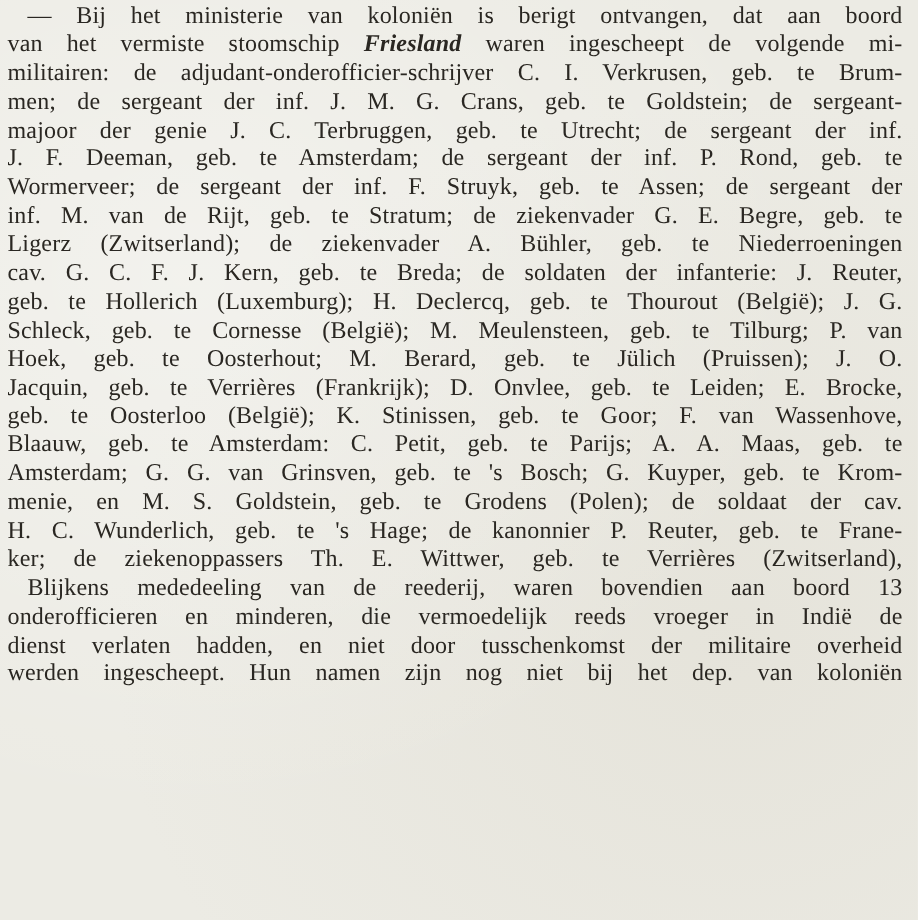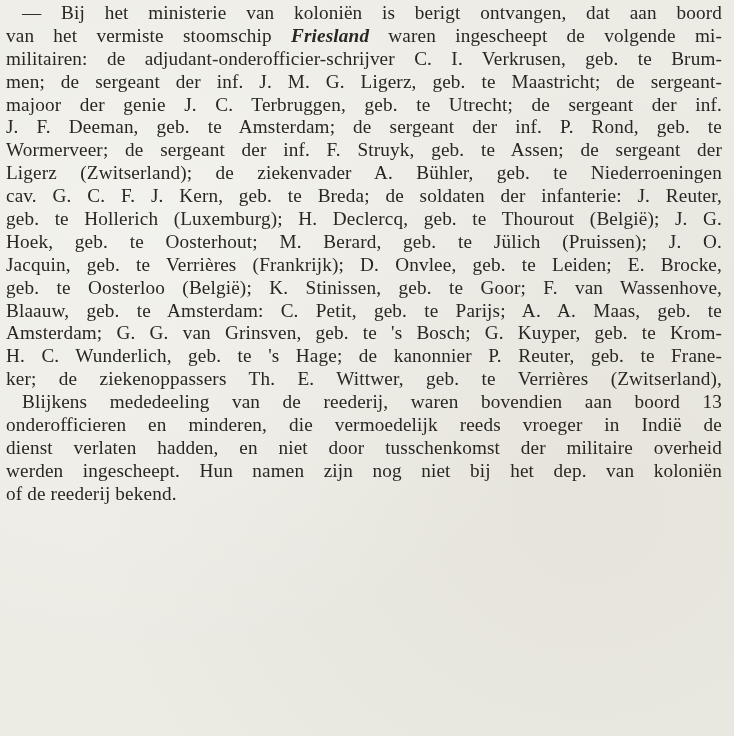--- a/index.html
+++ b/index.html
@@ -53,34 +53,36 @@
 </style>
 </head>
 <body>
 
 <div class="page">
   <div class="article">
 
     <span class="line indent-small">— Bij het ministerie van koloniën is berigt ontvangen, dat aan boord</span>
     <span class="line"><span>van het vermiste stoomschip </span><span class="it">Friesland</span><span> waren ingescheept de volgende mi-</span></span>
     <span class="line">militairen: de adjudant-onderofficier-schrijver C. I. Verkrusen, geb. te Brum-</span>
-    <span class="line">men; de sergeant der inf. J. M. G. Ligerz, geb. te Maastricht; de sergeant-</span>
+    <span class="line">men; de sergeant der inf. J. M. G. Crans, geb. te Goldstein; de sergeant-</span>
     <span class="line">majoor der genie J. C. Terbruggen, geb. te Utrecht; de sergeant der inf.</span>
     <span class="line">J. F. Deeman, geb. te Amsterdam; de sergeant der inf. P. Rond, geb. te</span>
     <span class="line">Wormerveer; de sergeant der inf. F. Struyk, geb. te Assen; de sergeant der</span>
+    <span class="line">inf. M. van de Rijt, geb. te Stratum; de ziekenvader G. E. Begre, geb. te</span>
     <span class="line">Ligerz (Zwitserland); de ziekenvader A. Bühler, geb. te Niederroeningen</span>
     <span class="line">cav. G. C. F. J. Kern, geb. te Breda; de soldaten der infanterie: J. Reuter,</span>
     <span class="line">geb. te Hollerich (Luxemburg); H. Declercq, geb. te Thourout (België); J. G.</span>
+    <span class="line">Schleck, geb. te Cornesse (België); M. Meulensteen, geb. te Tilburg; P. van</span>
     <span class="line">Hoek, geb. te Oosterhout; M. Berard, geb. te Jülich (Pruissen); J. O.</span>
     <span class="line">Jacquin, geb. te Verrières (Frankrijk); D. Onvlee, geb. te Leiden; E. Brocke,</span>
     <span class="line">geb. te Oosterloo (België); K. Stinissen, geb. te Goor; F. van Wassenhove,</span>
     <span class="line">Blaauw, geb. te Amsterdam: C. Petit, geb. te Parijs; A. A. Maas, geb. te</span>
     <span class="line">Amsterdam; G. G. van Grinsven, geb. te 's Bosch; G. Kuyper, geb. te Krom-</span>
+    <span class="line">menie, en M. S. Goldstein, geb. te Grodens (Polen); de soldaat der cav.</span>
     <span class="line">H. C. Wunderlich, geb. te 's Hage; de kanonnier P. Reuter, geb. te Frane-</span>
     <span class="line">ker; de ziekenoppassers Th. E. Wittwer, geb. te Verrières (Zwitserland),</span>
 
     <span class="line indent-small">Blijkens mededeeling van de reederij, waren bovendien aan boord 13</span>
     <span class="line">onderofficieren en minderen, die vermoedelijk reeds vroeger in Indië de</span>
     <span class="line">dienst verlaten hadden, en niet door tusschenkomst der militaire overheid</span>
     <span class="line">werden ingescheept. Hun namen zijn nog niet bij het dep. van koloniën</span>
-    <span class="line last">of de reederij bekend.</span>
   </div>
 </div>
 
 </body></html>

